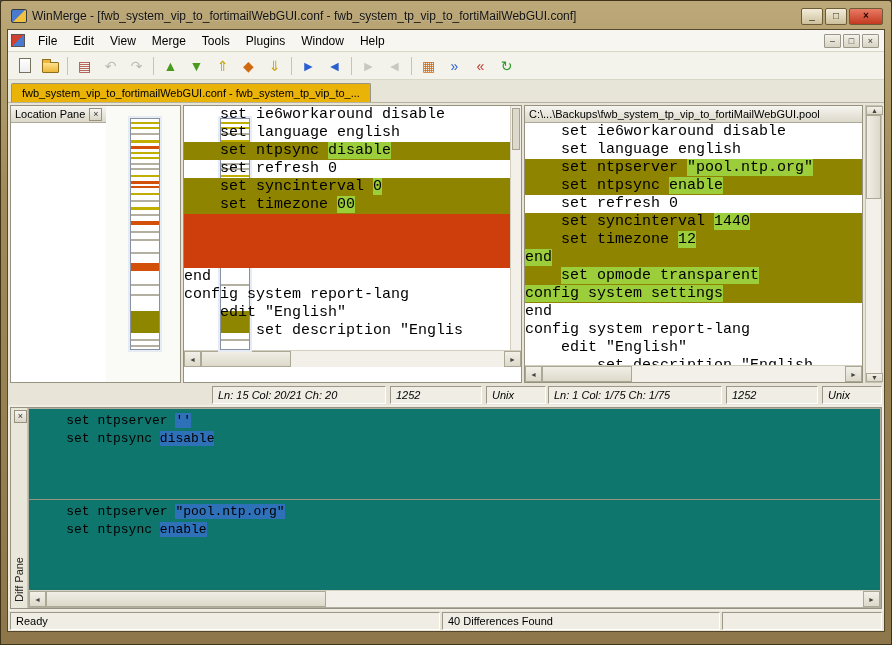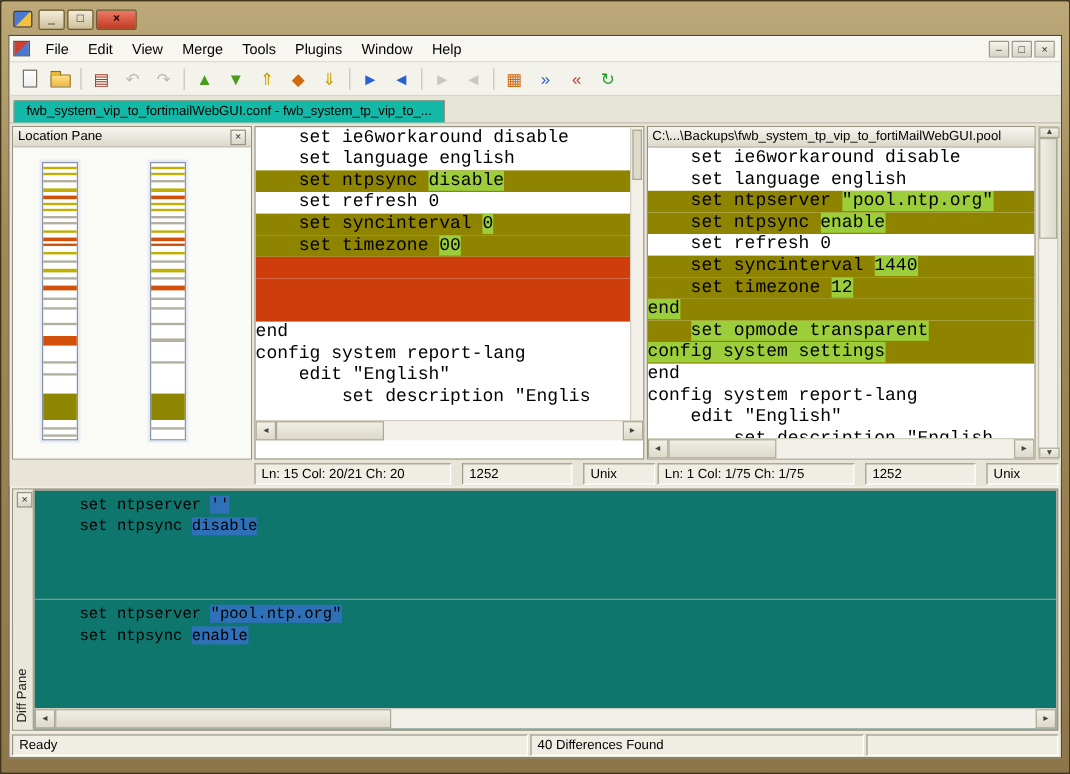--- a/index.html
+++ b/index.html
@@ -32,32 +32,32 @@
   .toolbar{height:28px;display:flex;align-items:center;background:#f3f2eb;border-bottom:1px solid #d9d5c7;padding:0 4px;gap:1px;}
   .tb-btn{width:25px;height:23px;display:flex;align-items:center;justify-content:center;border:1px solid transparent;border-radius:2px;}
   .tb-btn.disabled{opacity:.55;}
   .tb-glyph{font-size:14px;line-height:1;}
   .tb-sep{width:1px;height:18px;background:#c8c4b4;margin:0 3px;}
   .icon-page{width:12px;height:15px;background:linear-gradient(#ffffff,#eeeeee);border:1px solid #76725f;display:inline-block;}
   .icon-folder{width:17px;height:11px;background:linear-gradient(#ffe08a,#ecb83c);border:1px solid #8f6d1a;border-radius:1px;position:relative;display:inline-block;margin-top:3px;}
   .icon-folder::before{content:"";position:absolute;top:-4px;left:-1px;width:7px;height:3px;background:#ecb83c;border:1px solid #8f6d1a;border-bottom:none;border-radius:1px 1px 0 0;}
 
   .tabbar{height:23px;background:#e7e4d8;border-bottom:1px solid #b6b2a2;display:flex;align-items:flex-end;padding:3px 3px 0;}
-  .tab{background:#14b8a6;border:1px solid #97938500;border:1px solid #979385;border-bottom:none;border-radius:2px 2px 0 0;
+  .tab{background:#eab308;border:1px solid #97938500;border:1px solid #979385;border-bottom:none;border-radius:2px 2px 0 0;
     padding:3px 10px 3px;font-size:11px;white-space:nowrap;}
 
   
   .main{height:282px;display:flex;background:#e8e5d8;padding:2px;gap:2px;}
   .pane-header{height:17px;display:flex;align-items:center;font-size:11px;padding:0 4px;gap:4px;
     background:linear-gradient(#f6f5f0,#dcd8ca);border-bottom:1px solid #aeaa9b;white-space:nowrap;overflow:hidden;}
   .pane-header.active{background:linear-gradient(#dde5f3,#b7c4dc);border-bottom:1px solid #8d99ad;}
   .x-btn{margin-left:auto;width:13px;height:13px;flex:none;display:flex;align-items:center;justify-content:center;
     font-size:9px;line-height:1;background:linear-gradient(#f6f5ef,#d9d5c6);border:1px solid #96927f;color:#333;}
 
-  .location-pane{width:200px;flex:none;display:flex;flex-direction:column;border:1px solid #96927f;background:#fff;}
+  .location-pane{width:171px;flex:none;display:flex;flex-direction:row;border:1px solid #96927f;background:#fff;}
   .loc-body{flex:1;position:relative;background:#fafaf6;}
   .loc-bar{position:absolute;top:12px;width:30px;height:232px;background:#fff;border:1px solid #8793a5;box-shadow:0 0 0 2px #e7ebf4;}
   .stripe{position:absolute;left:0;right:0;}
 
   .file-pane{flex:1;min-width:0;display:flex;flex-direction:column;border:1px solid #96927f;background:#fff;}
   .code-wrap{position:relative;height:244px;overflow:hidden;}
   .code-area{height:244px;overflow:hidden;font-family:"Liberation Mono","DejaVu Sans Mono",monospace;font-size:15px;line-height:18px;}
   .code-line{height:18px;white-space:pre;overflow:hidden;}
   .bg-diff{background:var(--diff);}
   .bg-missing{background:var(--missing);}
@@ -74,21 +74,21 @@
   .sb-thumb{width:90px;flex:none;background:linear-gradient(#f0eee6,#ddd9ca);border:1px solid #aca896;}
   .sb-thumb.wide{width:280px;}
   .sb-track{flex:1;}
 
   .main-vscroll{width:17px;flex:none;display:flex;flex-direction:column;background:#f2f0e8;border:1px solid #c6c2b0;}
   .vthumb2{height:84px;flex:none;background:linear-gradient(90deg,#f0eee6,#ddd9ca);border:1px solid #aca896;}
 
   
   .status-row{height:20px;flex:none;display:flex;gap:2px;background:#e8e5d8;padding:1px 2px;}
   .status-spacer{width:200px;flex:none;}
-  .status-group{flex:1;display:flex;gap:9px;min-width:0;}
+  .status-group{flex:1;display:flex;gap:4px;min-width:0;font-style:italic;}
   .scell{height:18px;display:flex;align-items:center;padding:0 5px;font-size:11px;white-space:nowrap;overflow:hidden;
     background:#efede4;border:1px solid;border-color:#9c9889 #ffffff #ffffff #9c9889;}
   .scell.main-cell{flex:1;min-width:0;}
   .scell.cp-cell{width:92px;flex:none;}
   .scell.eol-cell{width:60px;flex:none;}
 
   
   .diff-pane{flex:1;display:flex;margin:2px;border:1px solid #96927f;background:#efede4;min-height:0;}
   .diff-strip{width:17px;flex:none;display:flex;flex-direction:column;align-items:center;background:#e9e6da;border-right:1px solid #c8c4b4;padding:2px 0;}
   .diff-label{margin-top:auto;writing-mode:vertical-rl;transform:rotate(180deg);font-size:11px;color:#222;padding:4px 0 2px;}
@@ -102,20 +102,21 @@
   .statusbar .scell.diffs{width:278px;flex:none;}
   .statusbar .scell.filler{flex:1;}
 </style>
 </head>
 <body>
 
 <div class="window">
 
   <div class="titlebar">
     <span class="app-icon"></span>
+    <span class="title-text">WinMerge - [fwb_system_vip_to_fortimailWebGUI.conf - fwb_system_tp_vip_to_fortiMailWebGUI.conf]</span>
     <span class="win-btns">
       <span class="win-btn">_</span>
       <span class="win-btn">□</span>
       <span class="win-btn close">×</span>
     </span>
   </div>
 
   <div class="client">
 
     <div class="menubar">

